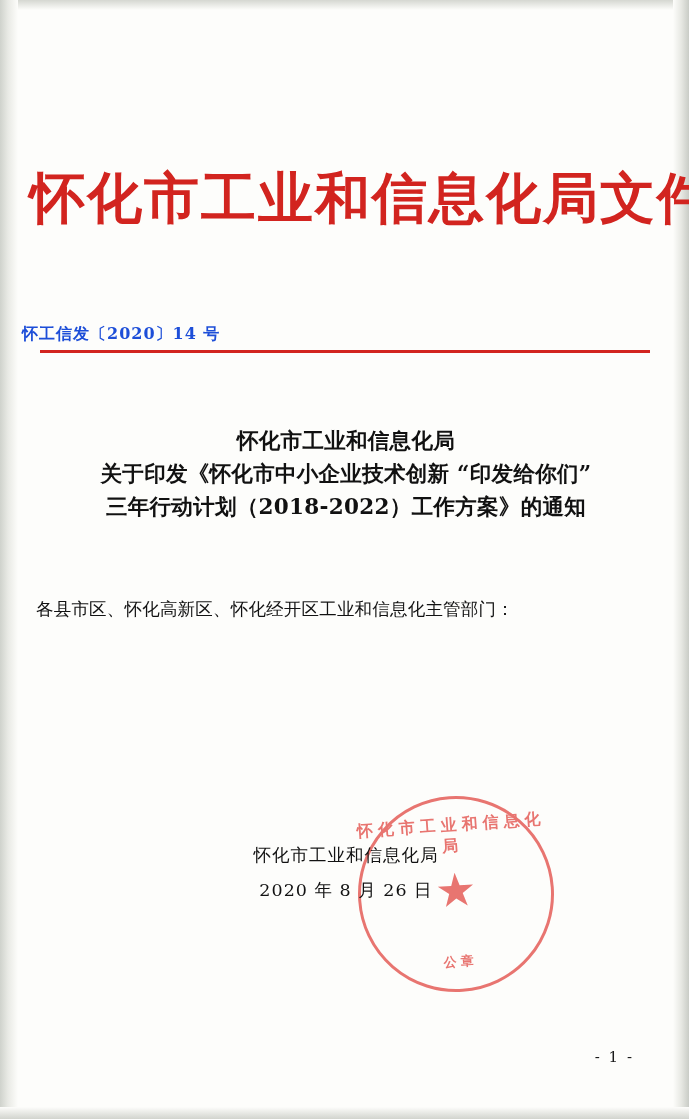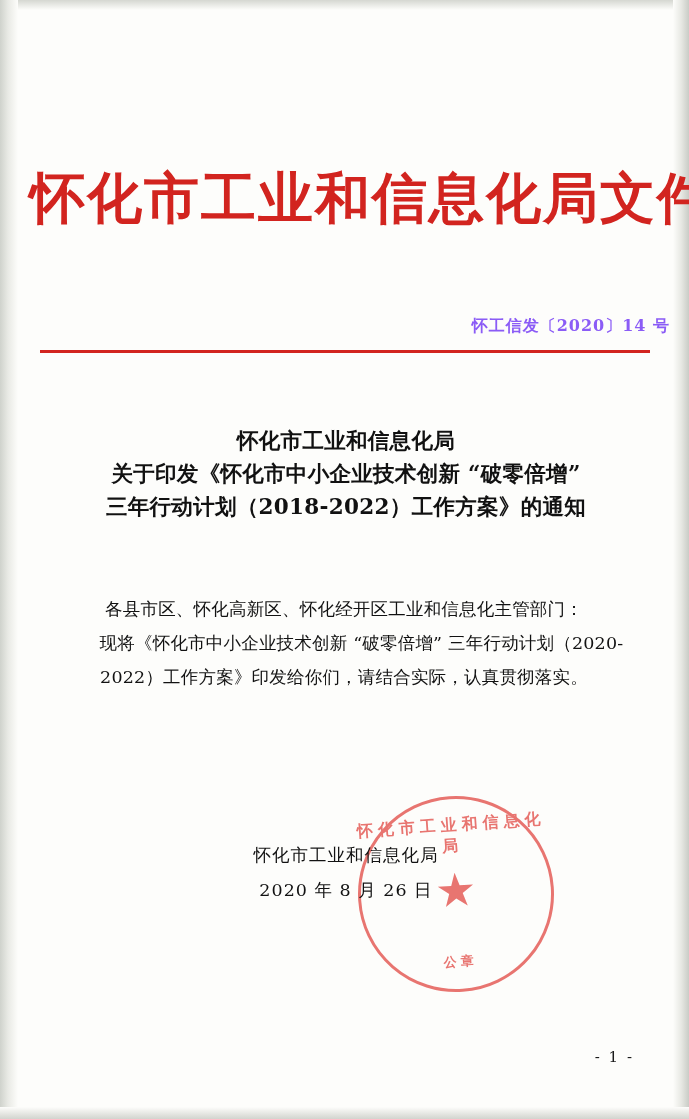--- a/index.html
+++ b/index.html
@@ -67,27 +67,27 @@
     font-weight: bold;
     font-size: 55px;
     letter-spacing: 2px;
     line-height: 1.1;
     white-space: nowrap;
     margin-top: 16px;
   }
 
   .doc-number {
     position: absolute;
-    left: 0; top: 316px;
-    width: 648px;
-    text-align: right;
+    left: 0; top: 324px;
+    width: 648px;
+    text-align: left;
     font-size: 16px;
     font-weight: bold;
     letter-spacing: 1px;
-    color: #8b5cf6;
+    color: #1d4ed8;
     font-family: "DejaVu Serif", "Liberation Serif", serif;
   }
 
   .red-rule {
     position: absolute;
     left: 18px; top: 350px;
     width: 610px;
     height: 2.5px;
     background: #d2241f;
   }
@@ -110,21 +110,20 @@
   
   .body-block {
     position: absolute;
     left: 14px; top: 592px;
     width: 616px;
     color: #121212;
     font-family: "DejaVu Serif", "Liberation Serif", serif;
     font-size: 17.5px;
     line-height: 34px;
     letter-spacing: 0.2px;
-    text-align: center;
   }
   .salutation { display: block; }
   .para { display: block; }
   .indent { text-indent: 2em; }
 
   
   .signature {
     position: absolute;
     left: 0; top: 838px;
     width: 648px;
@@ -203,27 +202,26 @@
   <div class="content">
 
     <div class="masthead">怀化市工业和信息化局文件</div>
 
     <div class="doc-number">怀工信发〔2020〕14 号</div>
 
     <div class="red-rule"></div>
 
     <div class="title-block">
       <span class="title-line">怀化市工业和信息化局</span>
-      <span class="title-line">关于印发《怀化市中小企业技术创新 “破零倍增”</span>
+      <span class="title-line">关于印发《怀化市中小企业技术创新 “印发给你们”</span>
       <span class="title-line">三年行动计划（2018-2022）工作方案》的通知</span>
     </div>
 
     <div class="body-block">
       <span class="salutation">各县市区、怀化高新区、怀化经开区工业和信息化主管部门：</span>
-      <span class="para indent">现将《怀化市中小企业技术创新 “破零倍增” 三年行动计划（2020-2022）工作方案》印发给你们，请结合实际，认真贯彻落实。</span>
     </div>
 
     <div class="seal">
       <div class="seal-top-text">怀化市工业和信息化局</div>
       <div class="seal-star">★</div>
       <div class="seal-bottom-text">公章</div>
     </div>
 
     <div class="signature">
       <span class="sig-line">怀化市工业和信息化局</span>

